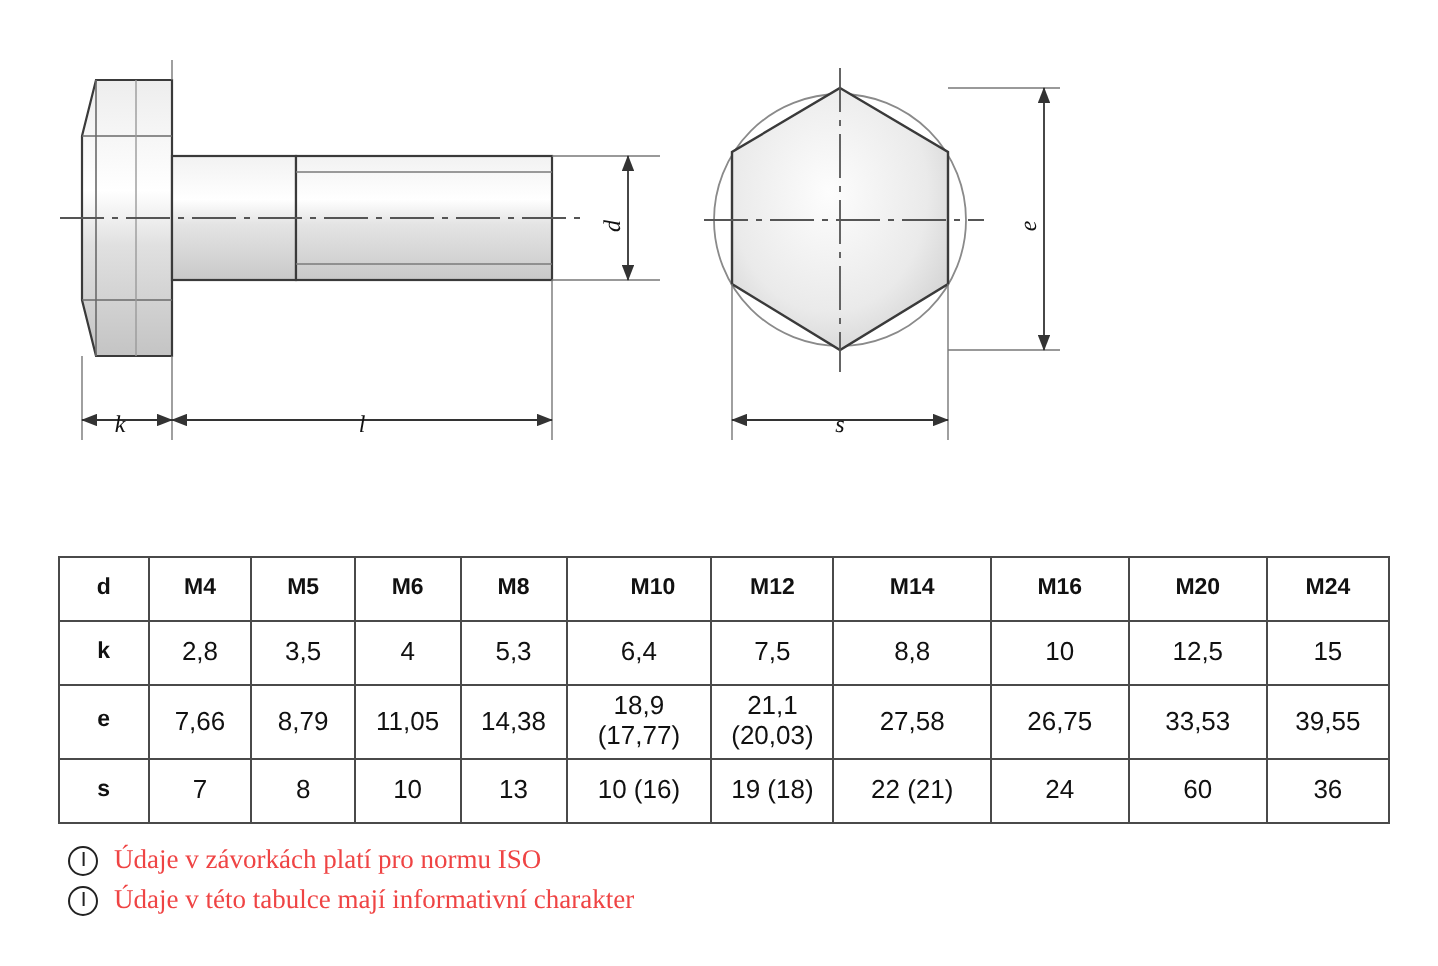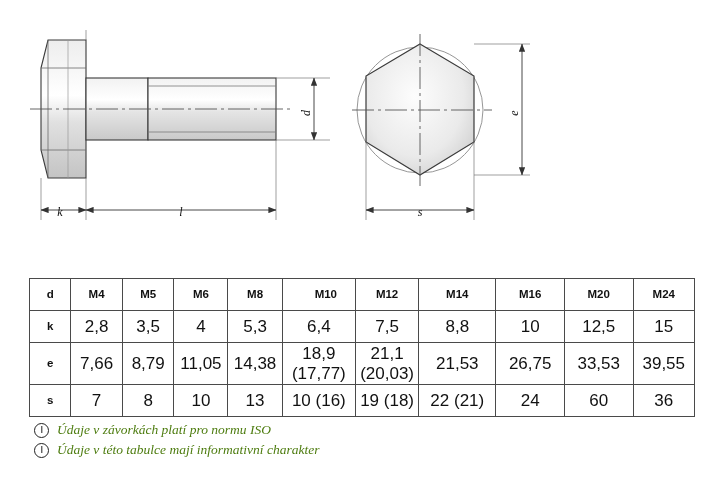--- a/index.html
+++ b/index.html
@@ -40,21 +40,21 @@
   }
   table.specs {
     border-collapse: collapse;
     width: 666px;
     background: #ffffff;
   }
   table.specs td {
     border: 1px solid #4a4a4a;
     text-align: center;
     vertical-align: middle;
-    font-size: 17px;
+    font-size: 13px;
     height: 29px;
     padding: 1px 2px;
     line-height: 1.15;
     color: #111;
   }
   table.specs td.hdr {
     font-weight: bold;
     font-size: 11.5px;
   }
   table.specs td.rowlab {
@@ -90,23 +90,22 @@
     position: absolute;
     left: 50%;
     top: 2px;
     width: 1.4px;
     height: 7px;
     background: #222;
     transform: translateX(-50%);
   }
   .note-text {
     font-family: "Liberation Serif", serif;
-    font-style: italic;
     font-size: 13.5px;
-    color: #4d7c0f;
+    color: #ef4444;
     white-space: nowrap;
   }
 </style>
 </head>
 <body>
 
 <div class="page">
 
   <div class="drawing">
     <svg width="719" height="250" viewBox="0 0 719 250" xmlns="http://www.w3.org/2000/svg">
@@ -247,21 +246,21 @@
             <td>15</td>
           </tr>
           <tr class="row-e">
             <td class="rowlab">e</td>
             <td>7,66</td>
             <td>8,79</td>
             <td>11,05</td>
             <td>14,38</td>
             <td>18,9<br>(17,77)</td>
             <td>21,1<br>(20,03)</td>
-            <td>21,53</td>
+            <td>27,58</td>
             <td>26,75</td>
             <td>33,53</td>
             <td>39,55</td>
           </tr>
           <tr>
             <td class="rowlab">s</td>
             <td>7</td>
             <td>8</td>
             <td>10</td>
             <td>13</td>

